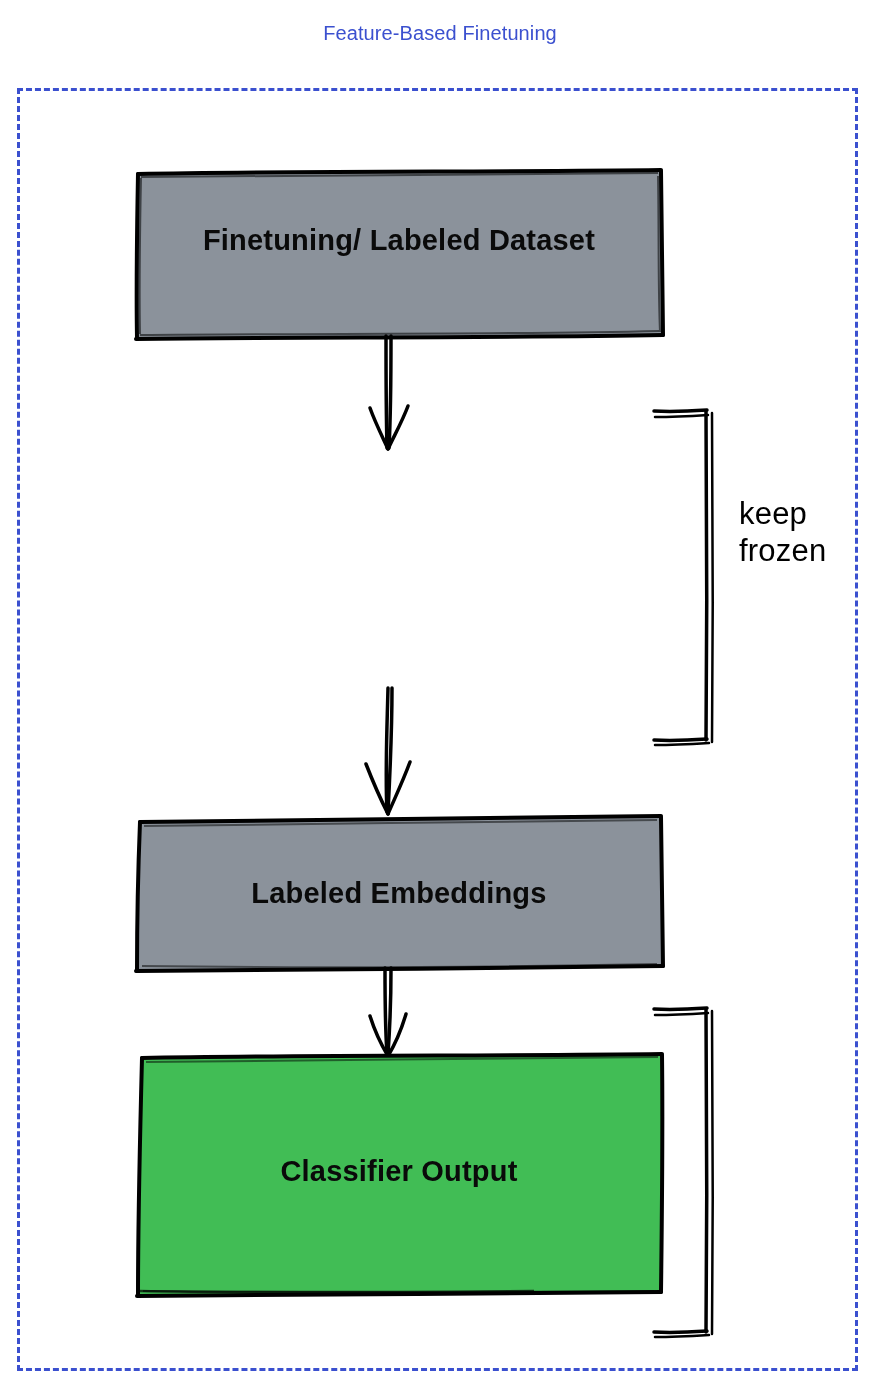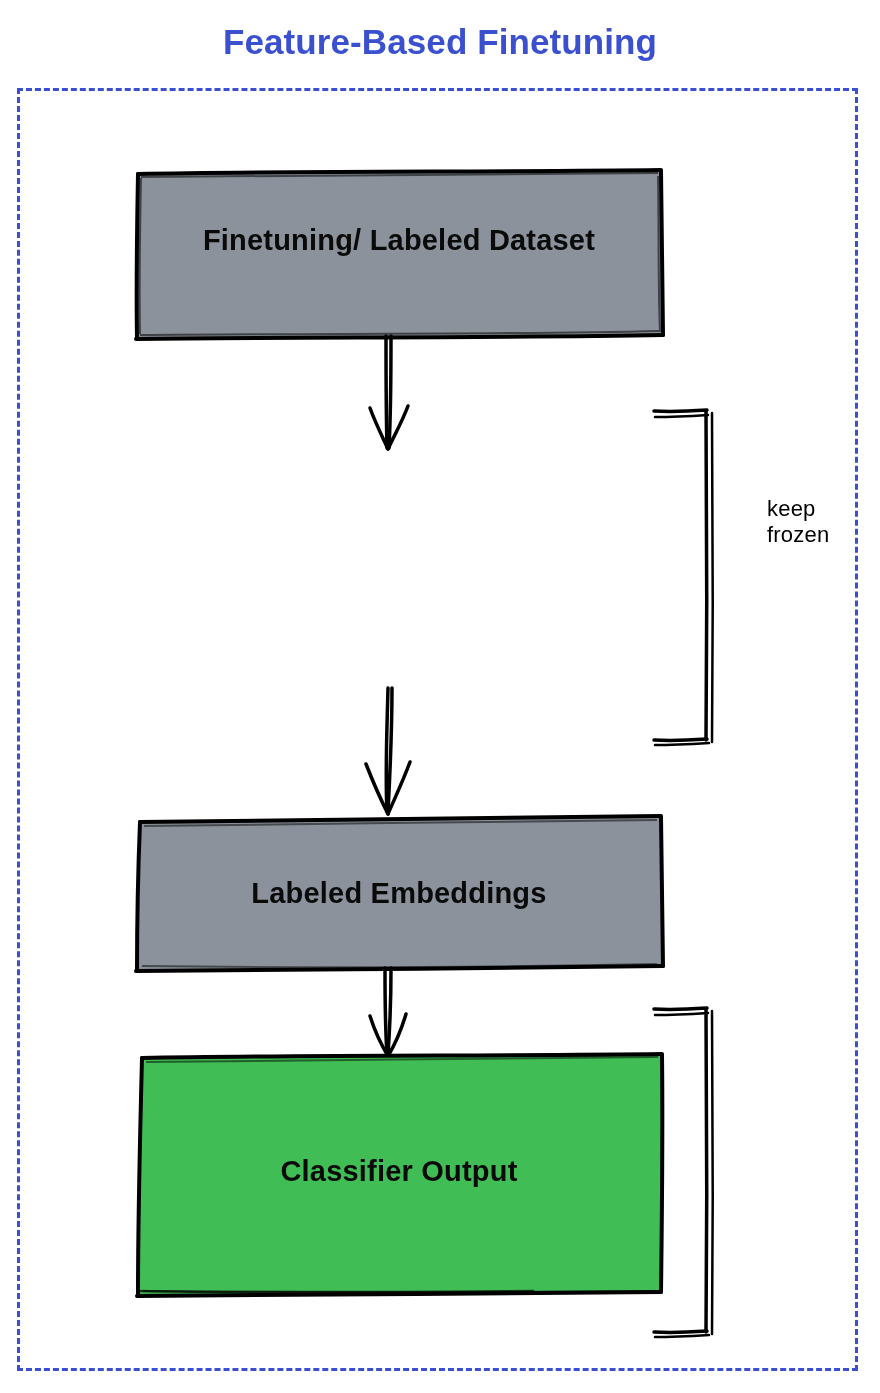--- a/index.html
+++ b/index.html
@@ -24,22 +24,22 @@
     height: 1393px;
   }
 
   
   .diagram-title {
     position: absolute;
     left: 0;
     top: 22px;
     width: 880px;
     text-align: center;
-    font-size: 35px;
-    font-weight: 700;
+    font-size: 20px;
+    font-weight: 400;
     letter-spacing: 0.1px;
     color: #3b50cf;
     white-space: nowrap;
   }
 
   
   .dashed-container {
     position: absolute;
     left: 17px;
     top: 88px;
@@ -101,26 +101,25 @@
   .bracket-svg {
     position: absolute;
     overflow: visible;
   }
   #bracket-frozen { left: 650px; top: 406px;  width: 72px; height: 340px; }
   #bracket-train  { left: 650px; top: 1004px; width: 72px; height: 334px; }
 
   
   .annotation {
     position: absolute;
-    font-size: 22px;
+    font-size: 31px;
     color: #000000;
     line-height: 1.18;
     white-space: pre-line;
     letter-spacing: 0.2px;
-    margin-left: 28px;
   }
   #annotation-frozen { left: 739px; top: 496px; }
   #annotation-train  { left: 739px; top: 1094px; }
 </style>
 </head>
 <body>
 
 <div id="diagram-root">
 
   <div class="diagram-title">Feature-Based Finetuning</div>

